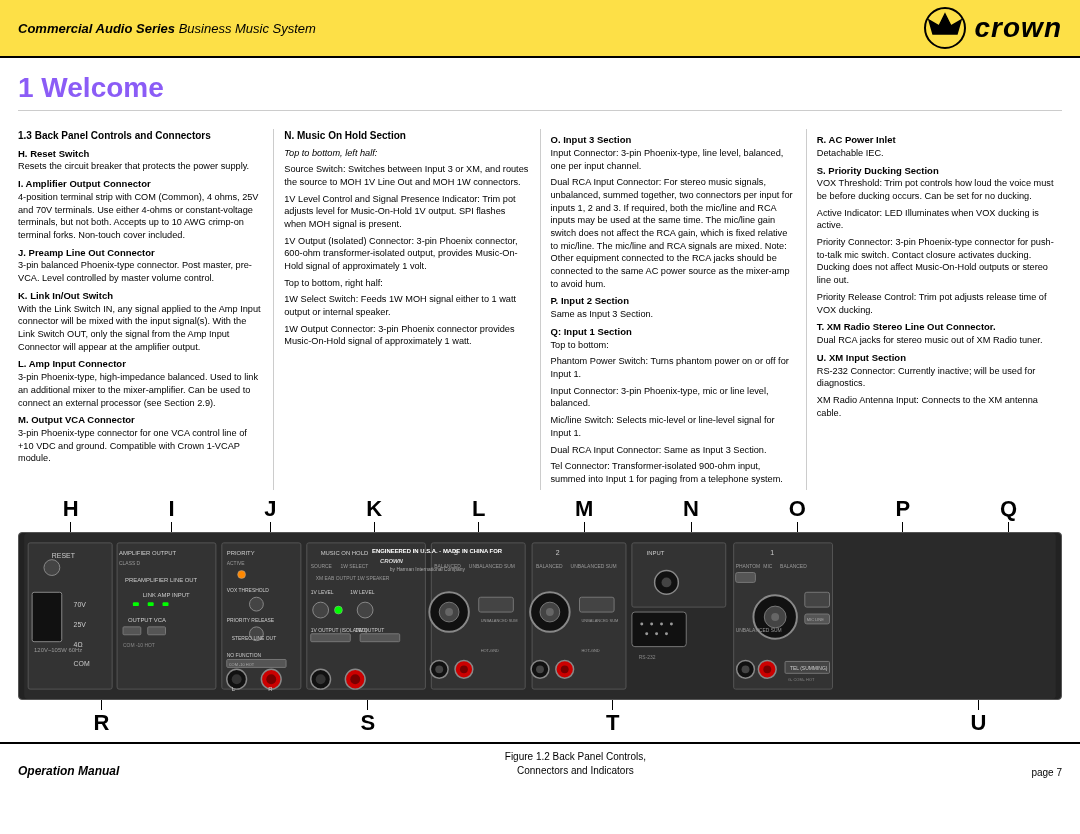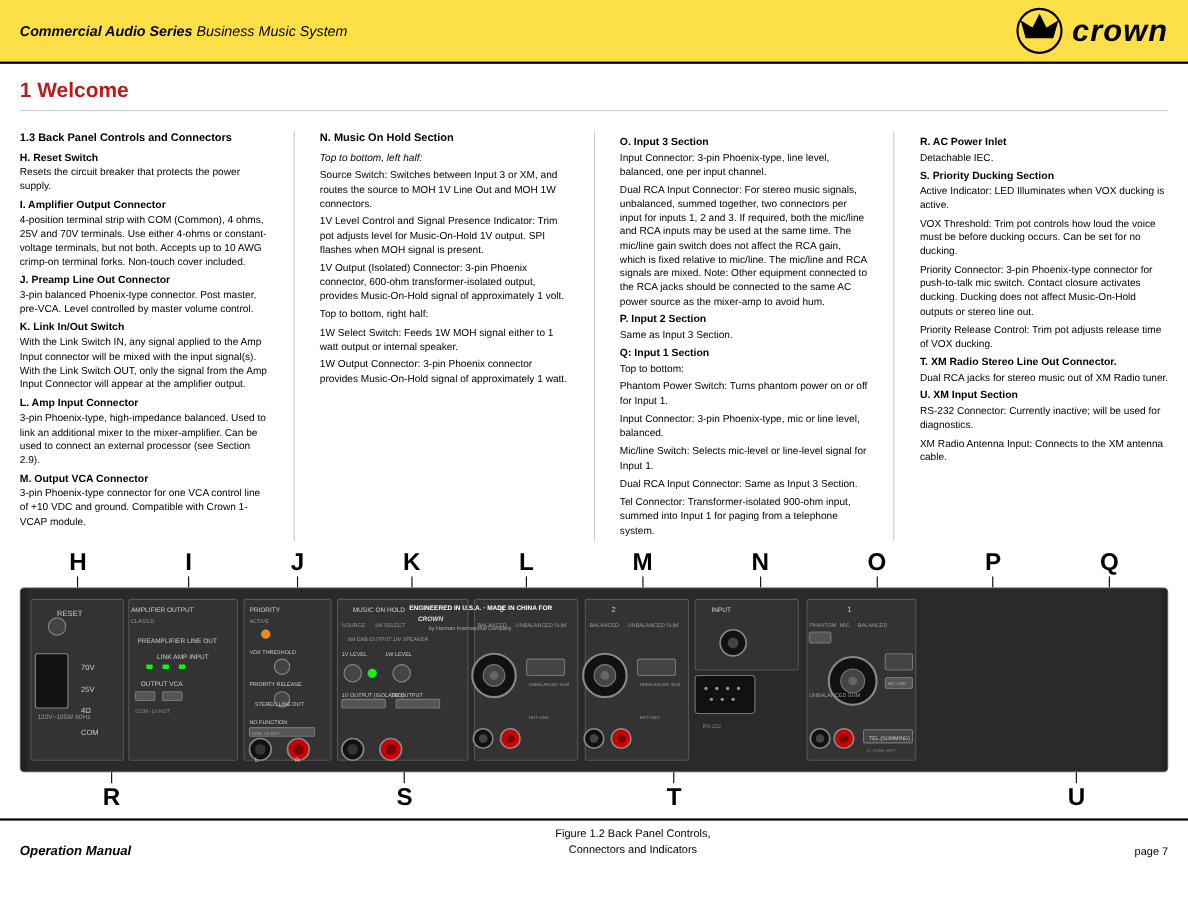--- a/index.html
+++ b/index.html
@@ -48,32 +48,32 @@
       font-style: italic;
       color: #000;
       letter-spacing: 1px;
     }
 
     
     .page-title-section {
       padding: 14px 18px 8px 18px;
     }
     .page-title {
-      font-size: 19px;
-      font-weight: bold;
-      color: #b91c1c;
+      font-size: 28px;
+      font-weight: bold;
+      color: #8b5cf6;
       border-bottom: 1px solid #ccc;
       padding-bottom: 6px;
       margin-bottom: 10px;
     }
 
     
     .main-content {
       display: flex;
-      gap: 13px;
+      gap: 0;
       padding: 0 18px;
     }
 
     .col {
       flex: 1;
       padding: 0 8px;
       font-size: 9.5px;
       line-height: 1.35;
     }
     .col:first-child { padding-left: 0; }
@@ -212,22 +212,22 @@
     <p class="text-block">Tel Connector: Transformer-isolated 900-ohm input, summed into Input 1 for paging from a telephone system.</p>
   </div>
 
   <div class="col-divider"></div>
 
   <div class="col">
     <span class="sub-header">R. AC Power Inlet</span>
     <p class="text-block">Detachable IEC.</p>
 
     <span class="sub-header">S. Priority Ducking Section</span>
+    <p class="text-block">VOX Threshold: Trim pot controls how loud the voice must be before ducking occurs. Can be set for no ducking.</p>
     <p class="text-block">Active Indicator: LED Illuminates when VOX ducking is active.</p>
-    <p class="text-block">VOX Threshold: Trim pot controls how loud the voice must be before ducking occurs. Can be set for no ducking.</p>
     <p class="text-block">Priority Connector: 3-pin Phoenix-type connector for push-to-talk mic switch. Contact closure activates ducking. Ducking does not affect Music-On-Hold outputs or stereo line out.</p>
     <p class="text-block">Priority Release Control: Trim pot adjusts release time of VOX ducking.</p>
 
     <span class="sub-header">T. XM Radio Stereo Line Out Connector.</span>
     <p class="text-block">Dual RCA jacks for stereo music out of XM Radio tuner.</p>
 
     <span class="sub-header">U. XM Input Section</span>
     <p class="text-block">RS-232 Connector: Currently inactive; will be used for diagnostics.</p>
     <p class="text-block">XM Radio Antenna Input: Connects to the XM antenna cable.</p>
   </div>

